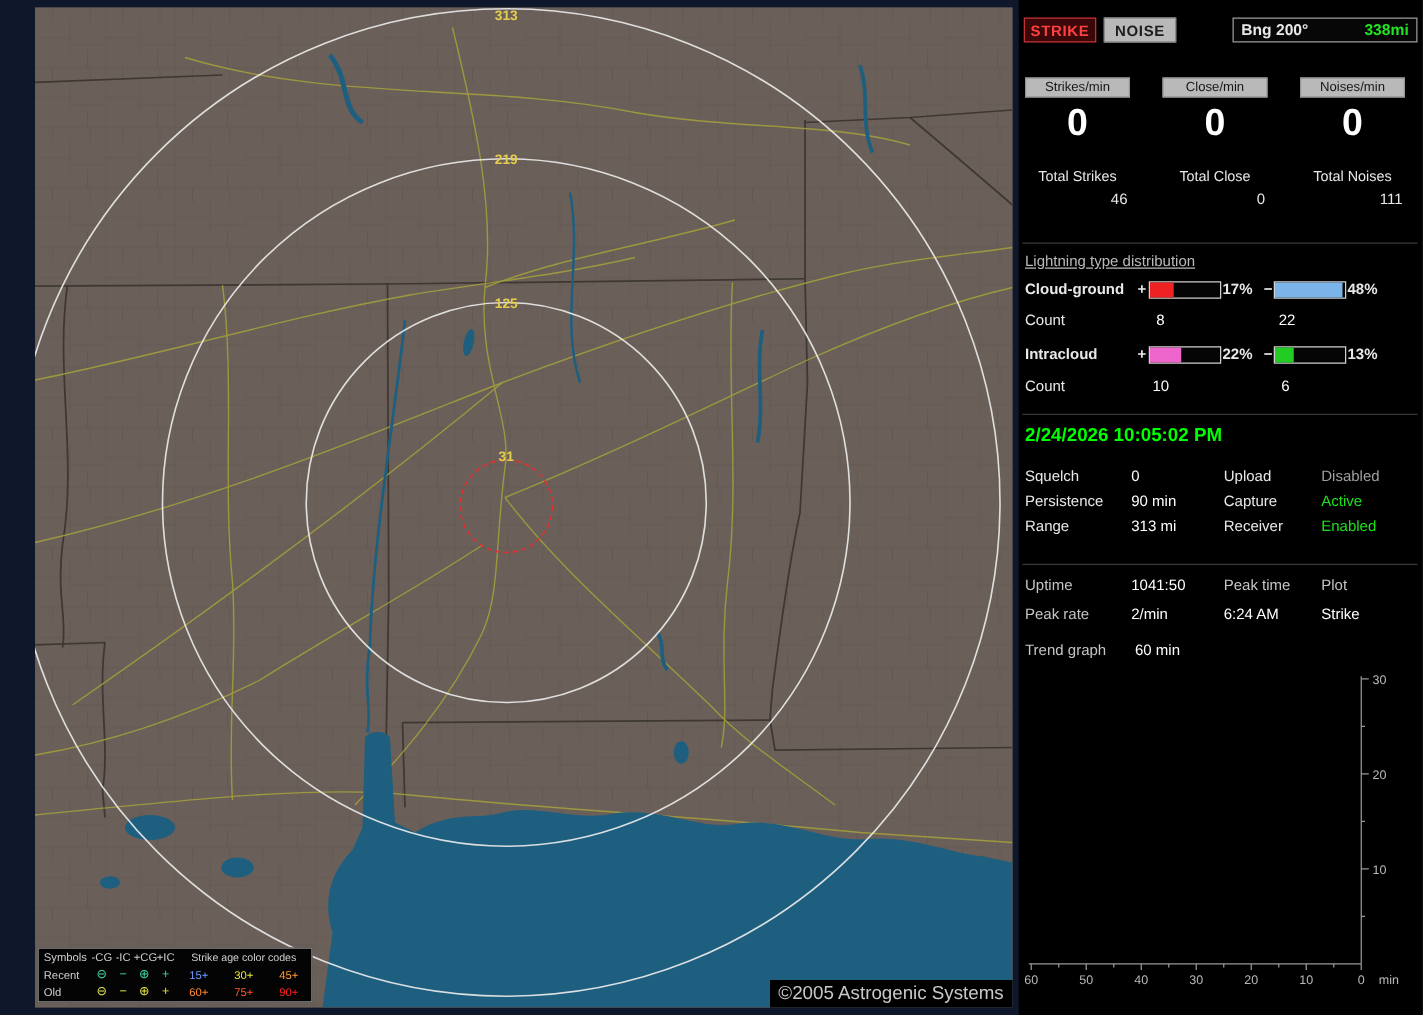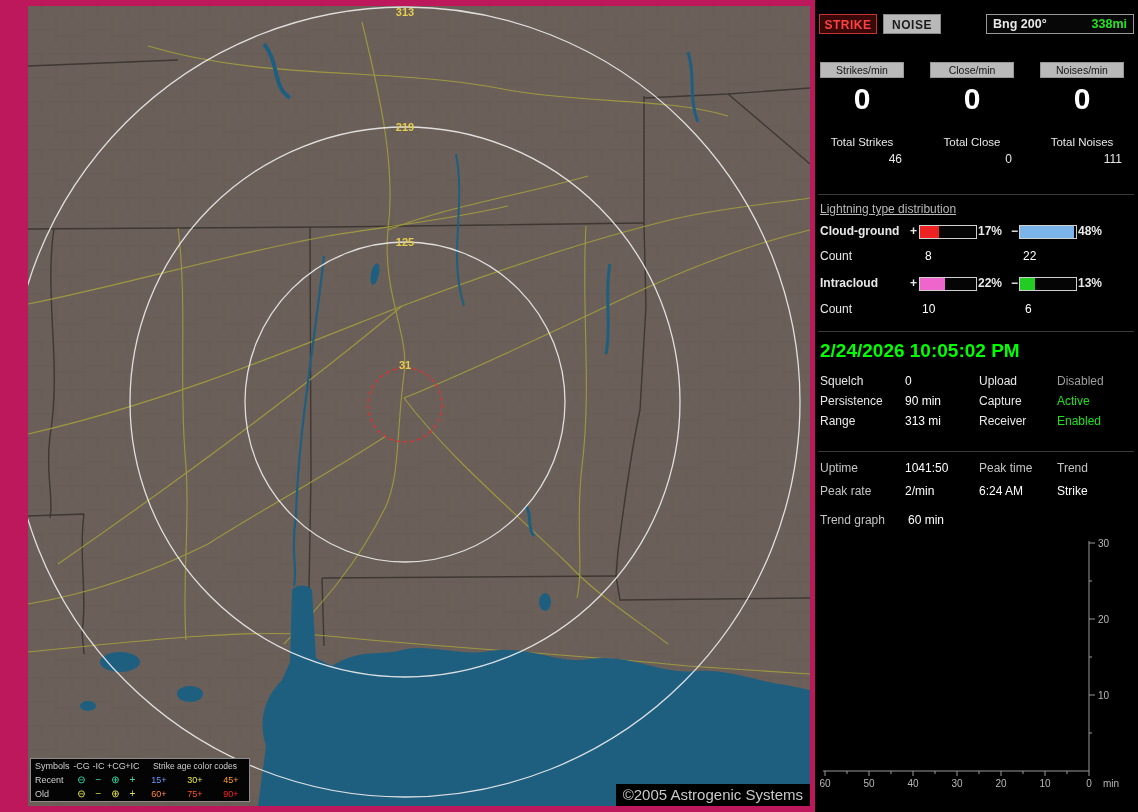--- a/index.html
+++ b/index.html
@@ -1,17 +1,17 @@
 <!DOCTYPE html>
 <html><head>
 <meta charset="utf-8">
 <style>
   html,body{margin:0;padding:0;background:#000;width:1138px;height:812px;overflow:hidden;
     font-family:"Liberation Sans", sans-serif;}
-  #app{position:relative;width:1014px;height:812px;background:#be185d;}
+  #app{position:relative;width:1014px;height:812px;background:#0f172a;}
 
   
   #map{position:absolute;left:28px;top:6px;width:782px;height:800px;background:#6b6059;}
   #map svg{display:block;}
   .rlabel{fill:#e3cd4f;font-size:11px;font-weight:bold;text-anchor:middle;
     font-family:"Liberation Sans",sans-serif;}
   #copyright{position:absolute;right:0;bottom:0;background:#000;color:#c8c8c8;
     font-size:15px;padding:2px 7px 3px 7px;}
 
   
@@ -59,21 +59,21 @@
 
   .prow{position:absolute;left:0;width:323px;height:16px;}
   .prow span{position:absolute;top:0;white-space:nowrap;}
   .pl{color:#e8e8e8;}
   .pv{color:#fff;}
   .plg{color:#c4c4c4;}
   .pv-gray{color:#9f9f9f;}
   .pv-green{color:#1ee11e;}
   .c1{left:5px}.c2{left:90px}.c3{left:164px}.c4{left:242px}
 
-  #datetime{position:absolute;top:340px;left:5px;color:#00ff00;font-weight:bold;font-size:19px;}
+  #datetime{position:absolute;top:340px;left:5px;color:#00ff00;font-weight:bold;font-size:15px;}
 
   #trend-svg{position:absolute;top:533px;left:0;}
   .axis{stroke:#999;stroke-width:1;}
   .tick{stroke:#999;stroke-width:1;}
   .ticklabel{fill:#b8b8b8;font-size:10px;font-family:"Liberation Sans",sans-serif;}
 
   
   .state{stroke:#3e3733;stroke-width:1.4;fill:none;}
   .road{stroke:#a6a23b;stroke-width:1.1;fill:none;opacity:.85;}
   .river{stroke:#1e5f80;fill:none;}
@@ -282,21 +282,21 @@
       <span class="pl c3">Receiver</span>
       <span class="pv-green c4">Enabled</span>
     </div>
 
     <div class="sep" style="top:451px"></div>
 
     <div class="prow" style="top:461px">
       <span class="plg c1">Uptime</span>
       <span class="pv c2">1041:50</span>
       <span class="plg c3">Peak time</span>
-      <span class="plg c4">Trend</span>
+      <span class="plg c4">Plot</span>
     </div>
     <div class="prow" style="top:484px">
       <span class="plg c1">Peak rate</span>
       <span class="pv c2">2/min</span>
       <span class="pv c3">6:24 AM</span>
       <span class="pv c4">Strike</span>
     </div>
 
     <div class="prow" style="top:513px">
       <span class="plg" style="left:5px">Trend graph</span>

